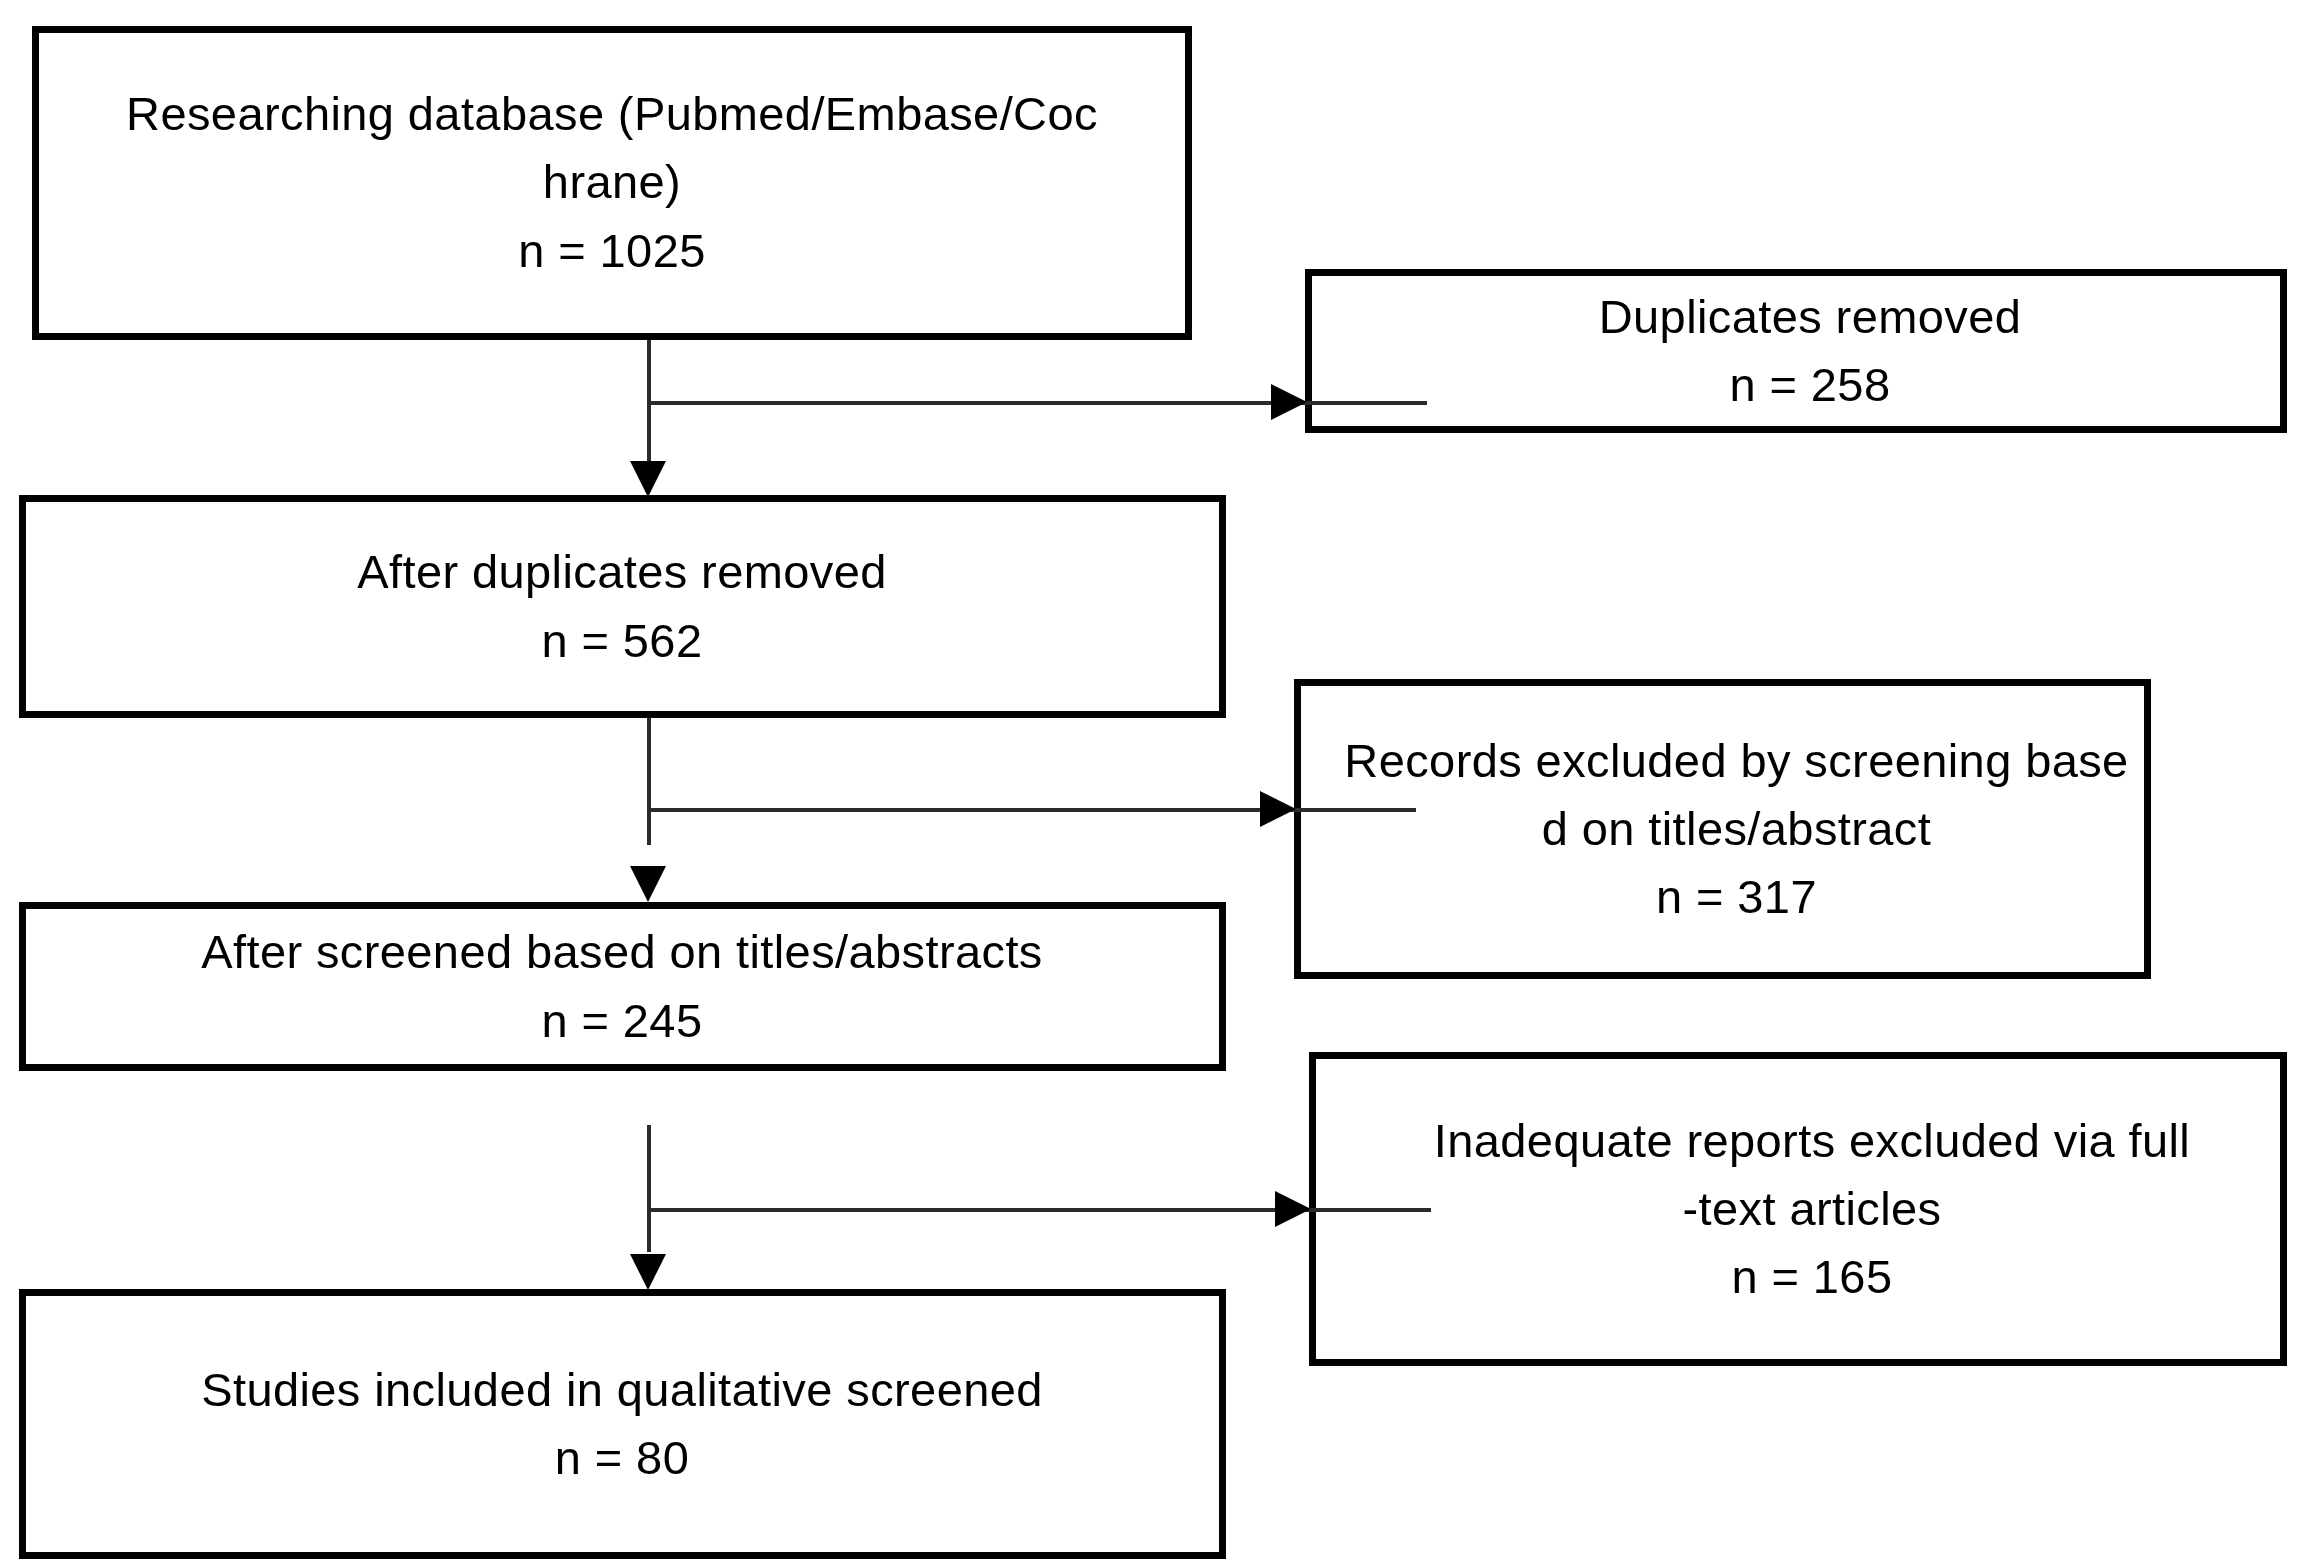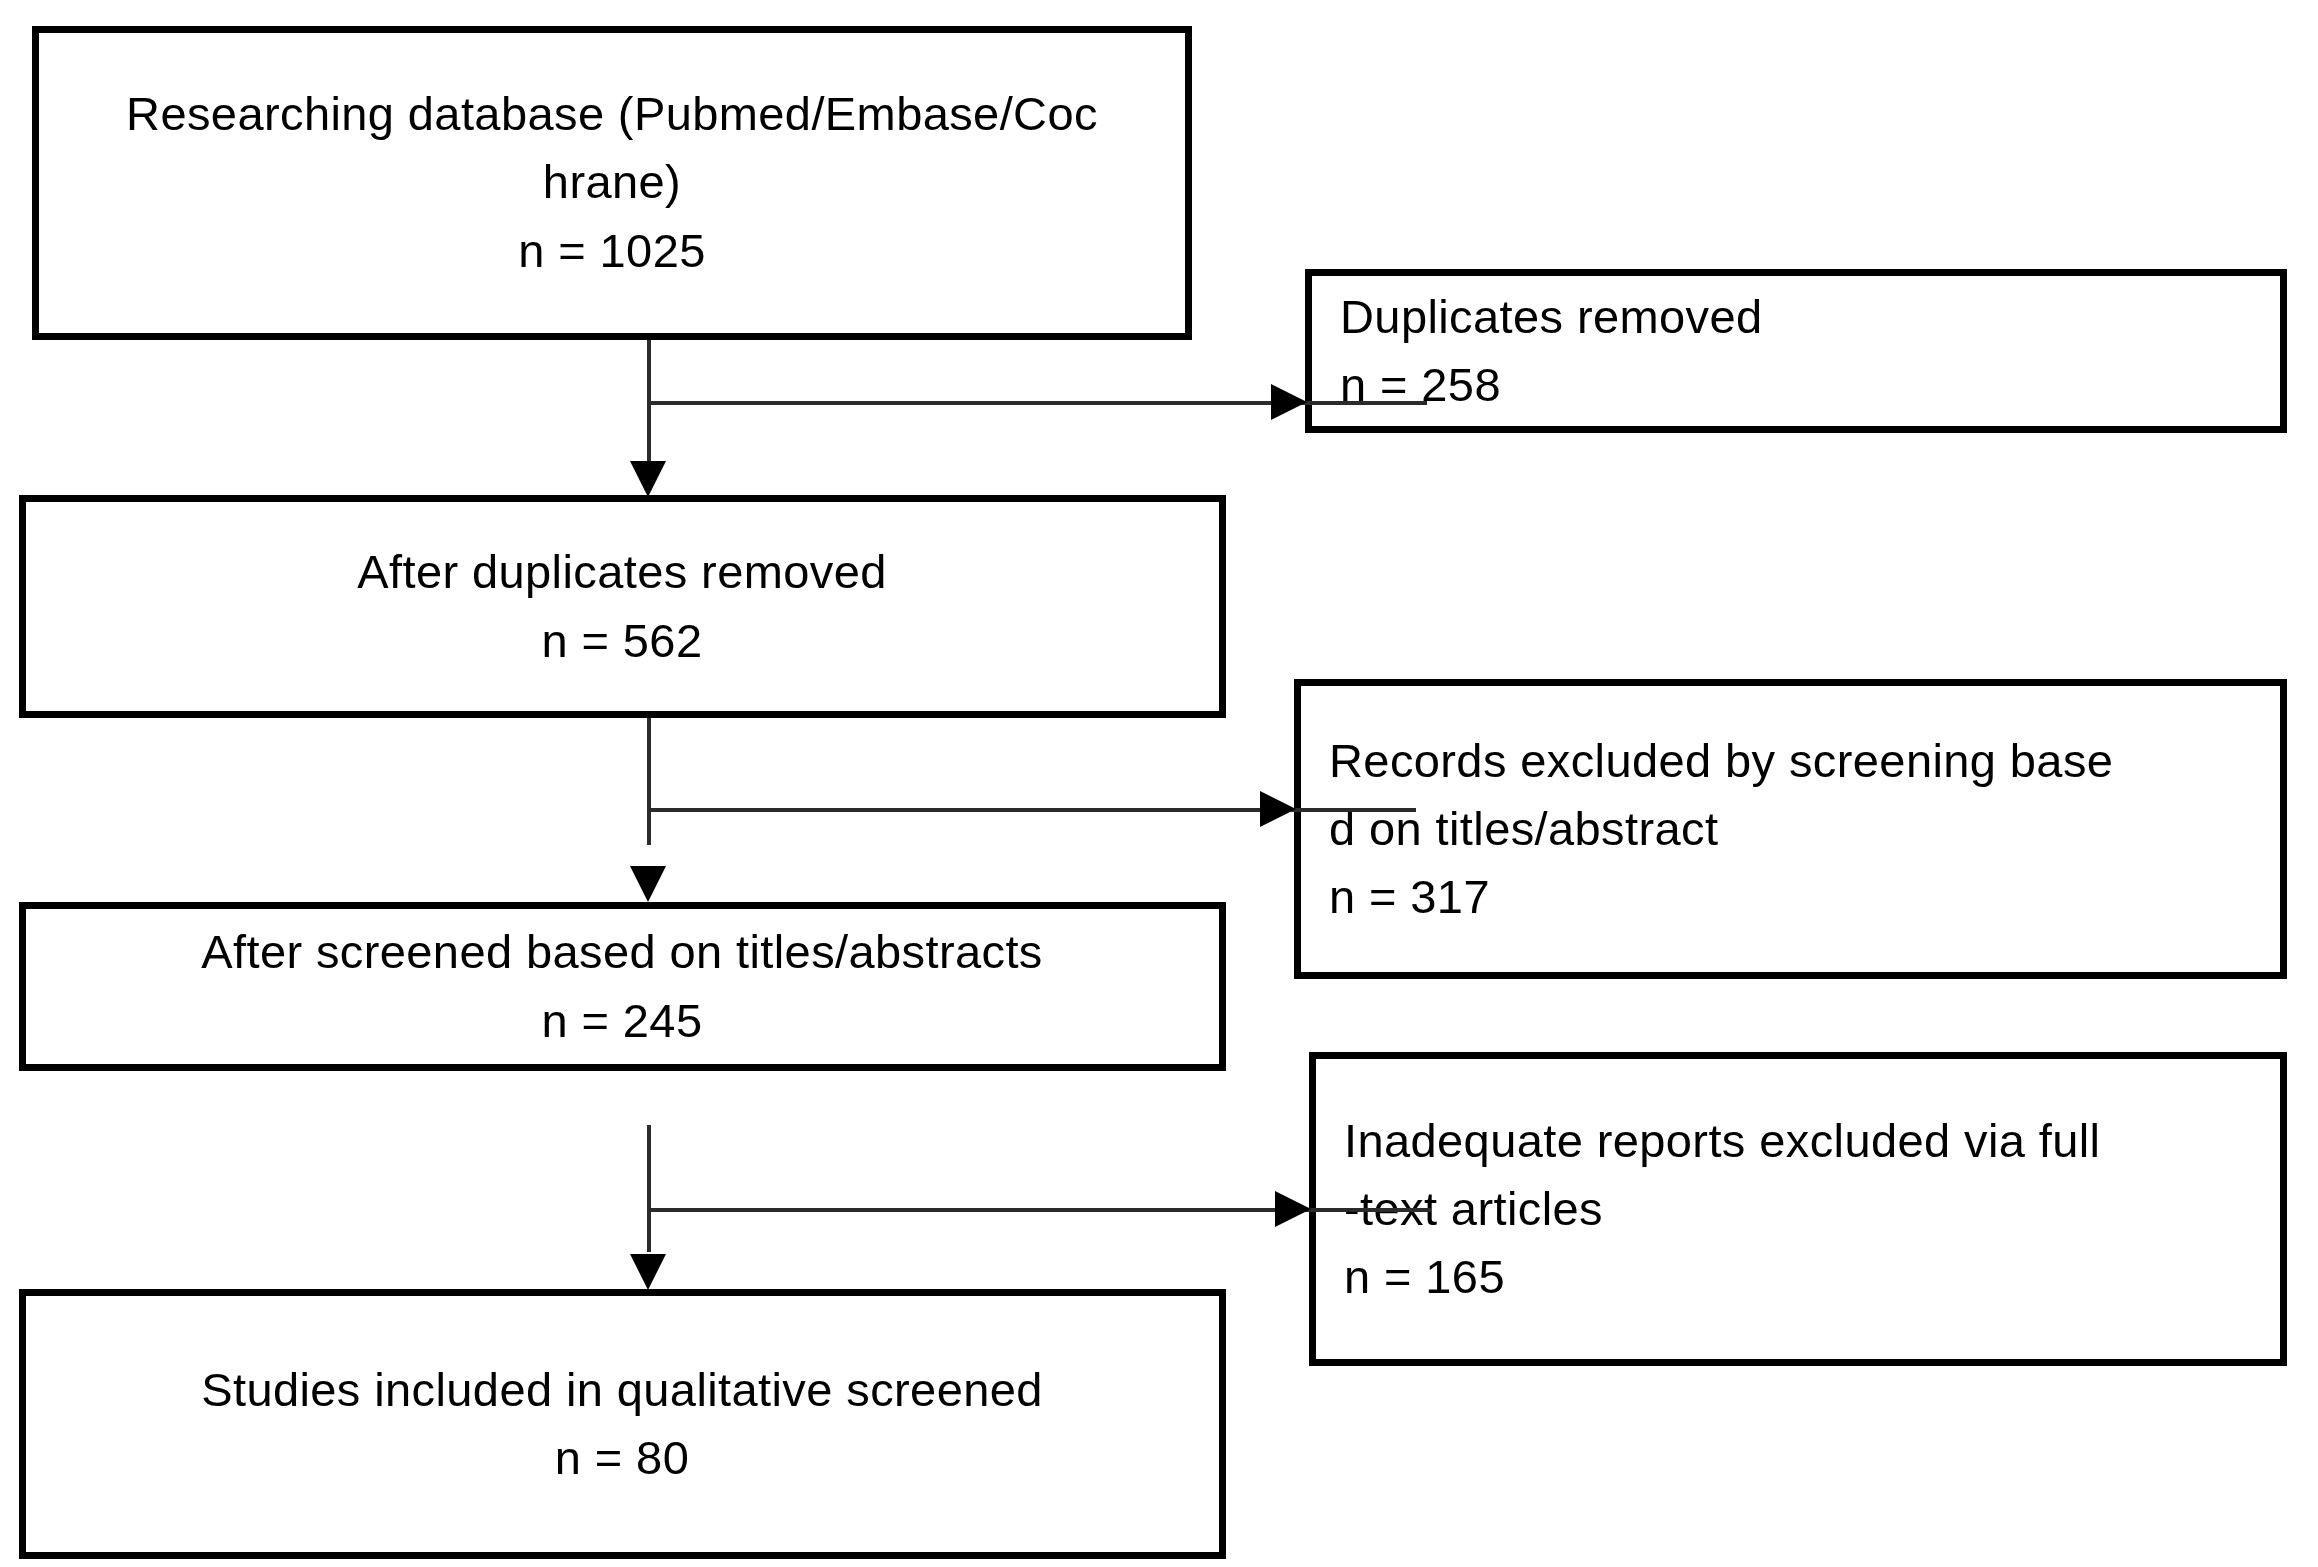--- a/index.html
+++ b/index.html
@@ -31,21 +31,21 @@
     color: #000000;
     font-size: 47px;
     line-height: 1.45;
     letter-spacing: 0.4px;
     white-space: pre;
   }
   .box.center .line {
     text-align: center;
   }
   .box.leftalign .line {
-    text-align: left;
+    text-align: center;
     padding-left: 28px;
   }
   
   .vline {
     position: absolute;
     width: 3.9px;
     background: #2b2b2b;
   }
   
   .hline {
@@ -96,21 +96,21 @@
   <div class="box center" style="left:18.5px; top:1289px; width:1207px; height:270px;">
     <div class="line">Studies included in qualitative screened</div>
     <div class="line">n = 80</div>
   </div>
 
   <div class="box leftalign" style="left:1305px; top:269px; width:982px; height:164px;">
     <div class="line">Duplicates removed</div>
     <div class="line">n = 258</div>
   </div>
 
-  <div class="box leftalign" style="left:1294px; top:679px; width:993px; height:300px;">
+  <div class="box leftalign" style="left:1294px; top:679px; width:857px; height:300px;">
     <div class="line">Records excluded by screening base</div>
     <div class="line">d on titles/abstract</div>
     <div class="line">n = 317</div>
   </div>
 
   <div class="box leftalign" style="left:1309px; top:1052px; width:978px; height:314px;">
     <div class="line">Inadequate reports excluded via full</div>
     <div class="line">-text articles</div>
     <div class="line">n = 165</div>
   </div>

